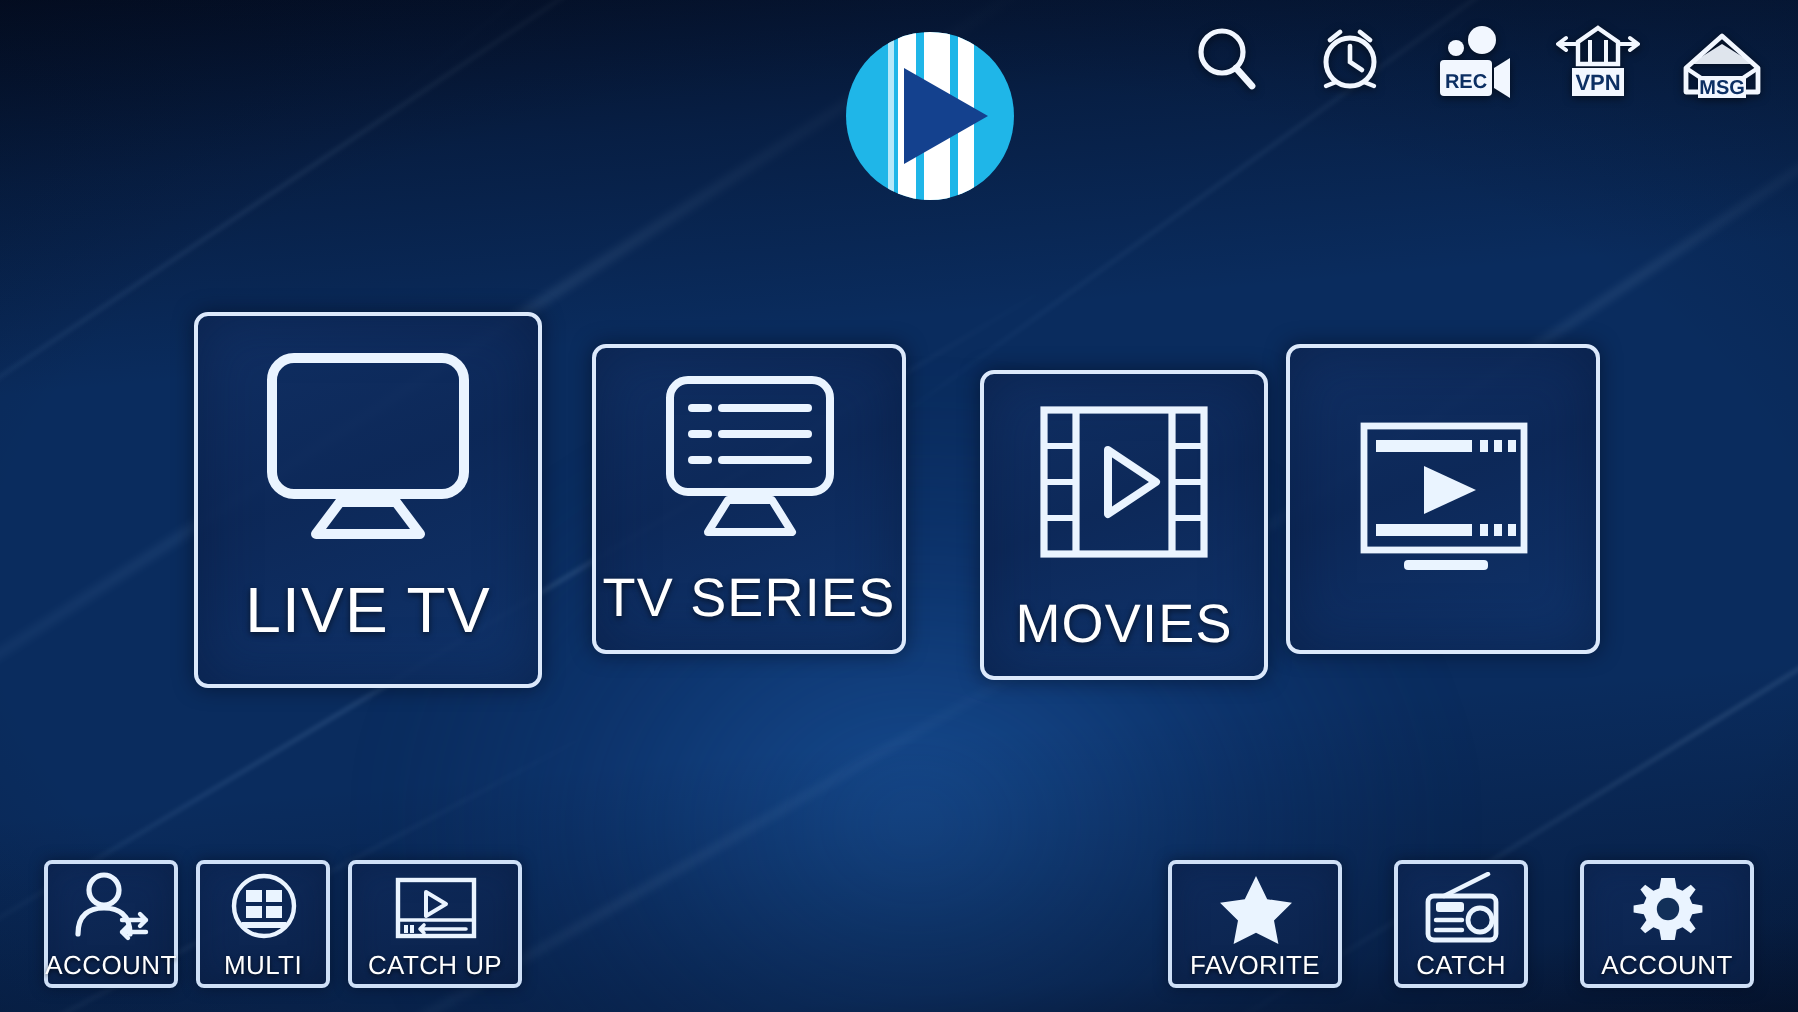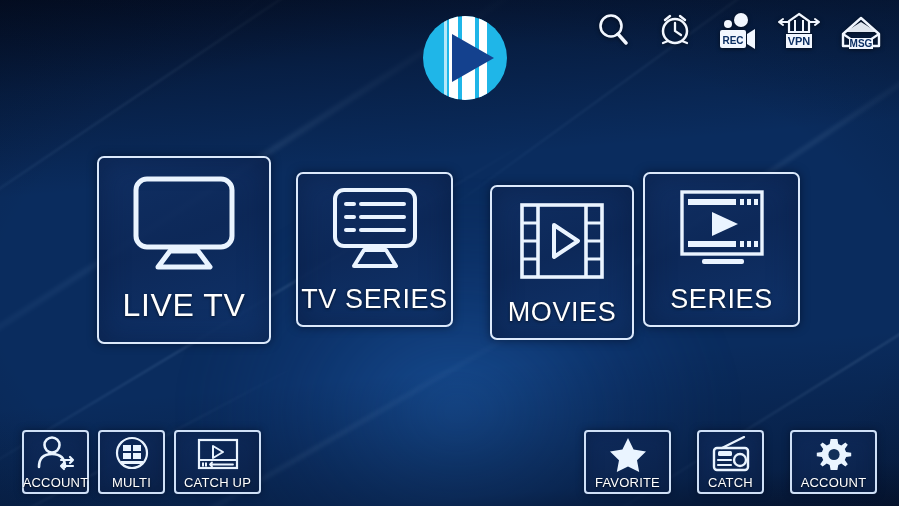--- a/index.html
+++ b/index.html
@@ -297,21 +297,20 @@
           <rect x="14" y="55" width="48" height="6" fill="#eaf4ff"></rect>
           <g fill="#eaf4ff">
             <rect x="66" y="55" width="4" height="6"></rect>
               <rect x="73" y="55" width="4" height="6"></rect>
             <rect x="80" y="55" width="4" height="6"></rect>
           </g>
           <path d="M38 26 L64 38 L38 50 Z" fill="#eaf4ff"></path>
           <rect x="28" y="73" width="42" height="5" rx="2" fill="#eaf4ff"></rect>
         </svg>
       </div>
-      <div class="tlabel">SERIES</div>
     </div>
 
   </div>
 
   <div class="bottom-left">
 
     <div class="sbtn">
       <div class="sicon">
         <svg width="42" height="36" viewBox="0 0 42 36">
           <circle cx="17" cy="9" r="7.5" fill="none" stroke="#eaf4ff" stroke-width="2.6"></circle>

